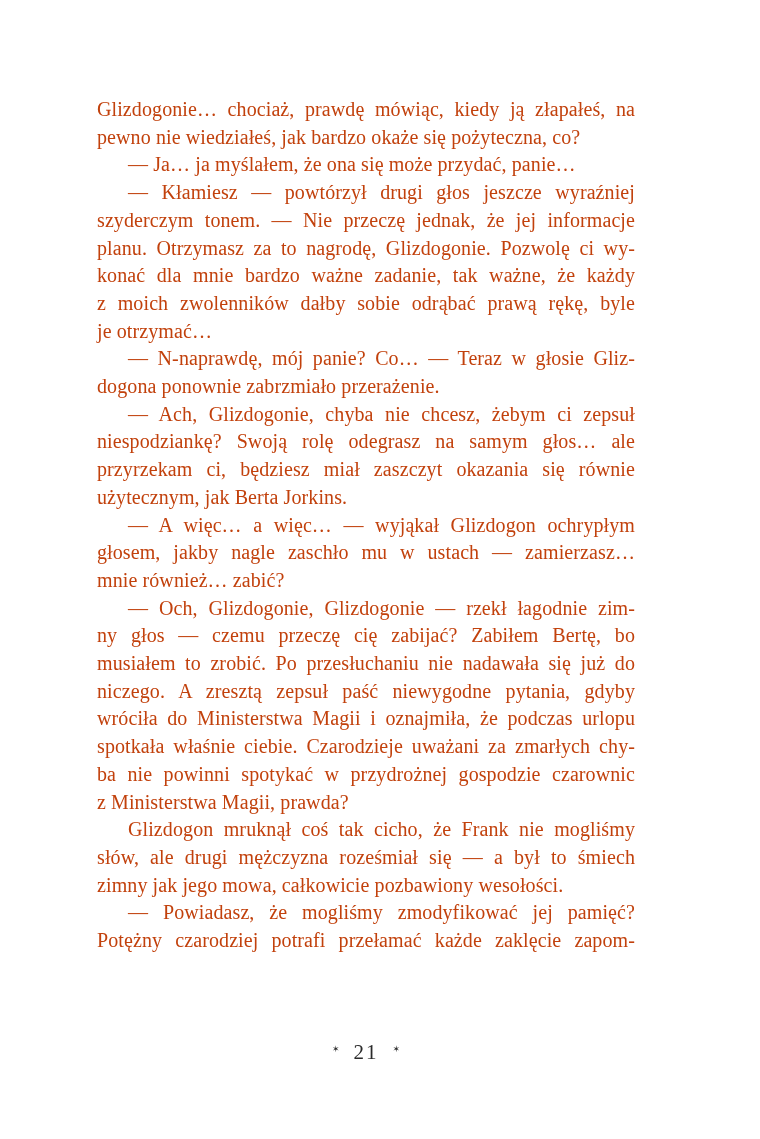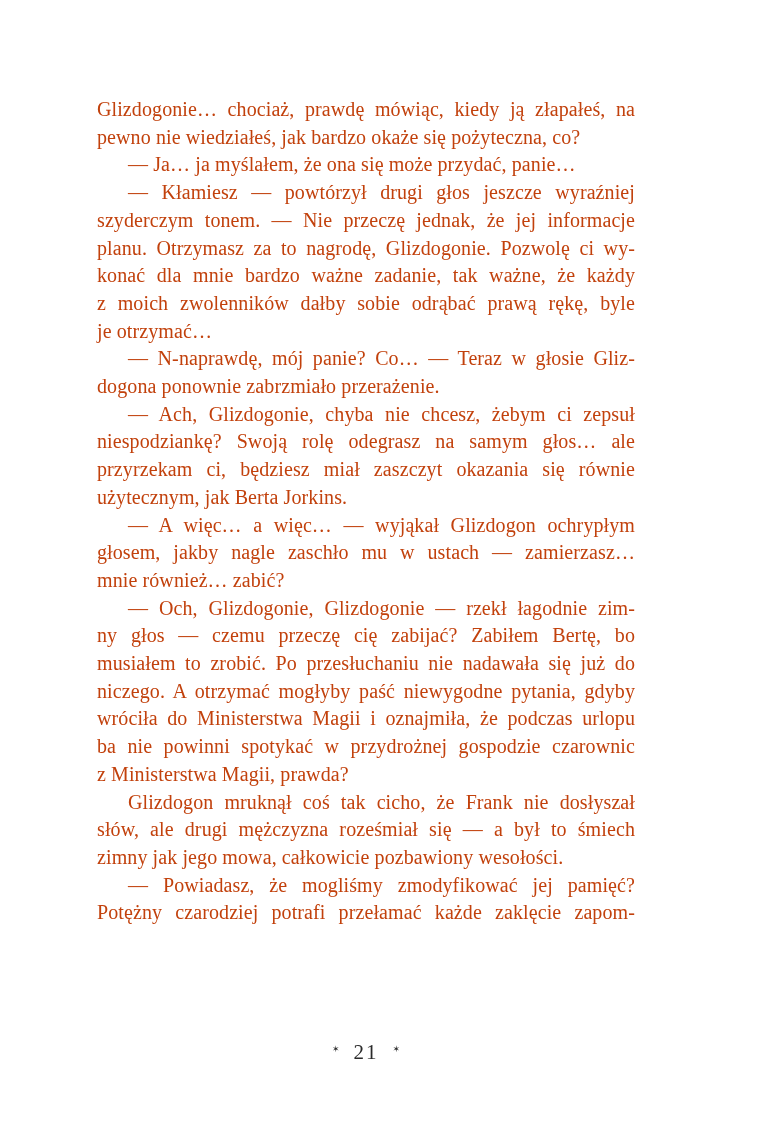--- a/index.html
+++ b/index.html
@@ -81,25 +81,26 @@
       <div class="line indent">— Ach, Glizdogonie, chyba nie chcesz, żebym ci zepsuł</div>
       <div class="line">niespodziankę? Swoją rolę odegrasz na samym głos… ale</div>
       <div class="line">przyrzekam ci, będziesz miał zaszczyt okazania się równie</div>
       <div class="line last">użytecznym, jak Berta Jorkins.</div>
       <div class="line indent">— A więc… a więc… — wyjąkał Glizdogon ochrypłym</div>
       <div class="line">głosem, jakby nagle zaschło mu w ustach — zamierzasz…</div>
       <div class="line last">mnie również… zabić?</div>
       <div class="line indent">— Och, Glizdogonie, Glizdogonie — rzekł łagodnie zim-</div>
       <div class="line">ny głos — czemu przeczę cię zabijać? Zabiłem Bertę, bo</div>
       <div class="line">musiałem to zrobić. Po przesłuchaniu nie nadawała się już do</div>
-      <div class="line">niczego. A otrzymać mogłyby paść niewygodne pytania, gdyby</div>
+      <div class="line">niczego. A zresztą zepsuł paść niewygodne pytania, gdyby</div>
       <div class="line">wróciła do Ministerstwa Magii i oznajmiła, że podczas urlopu</div>
+      <div class="line">spotkała właśnie ciebie. Czarodzieje uważani za zmarłych chy-</div>
       <div class="line">ba nie powinni spotykać w przydrożnej gospodzie czarownic</div>
       <div class="line last">z Ministerstwa Magii, prawda?</div>
-      <div class="line indent">Glizdogon mruknął coś tak cicho, że Frank nie dosłyszał</div>
+      <div class="line indent">Glizdogon mruknął coś tak cicho, że Frank nie mogliśmy</div>
       <div class="line">słów, ale drugi mężczyzna roześmiał się — a był to śmiech</div>
       <div class="line last">zimny jak jego mowa, całkowicie pozbawiony wesołości.</div>
       <div class="line indent">— Powiadasz, że mogliśmy zmodyfikować jej pamięć?</div>
       <div class="line">Potężny czarodziej potrafi przełamać każde zaklęcie zapom-</div>
     </div>
   <div class="footer">
     <span class="star">✶</span><span class="page-num">21</span><span class="star">✶</span>
   </div>
 </div>
 

